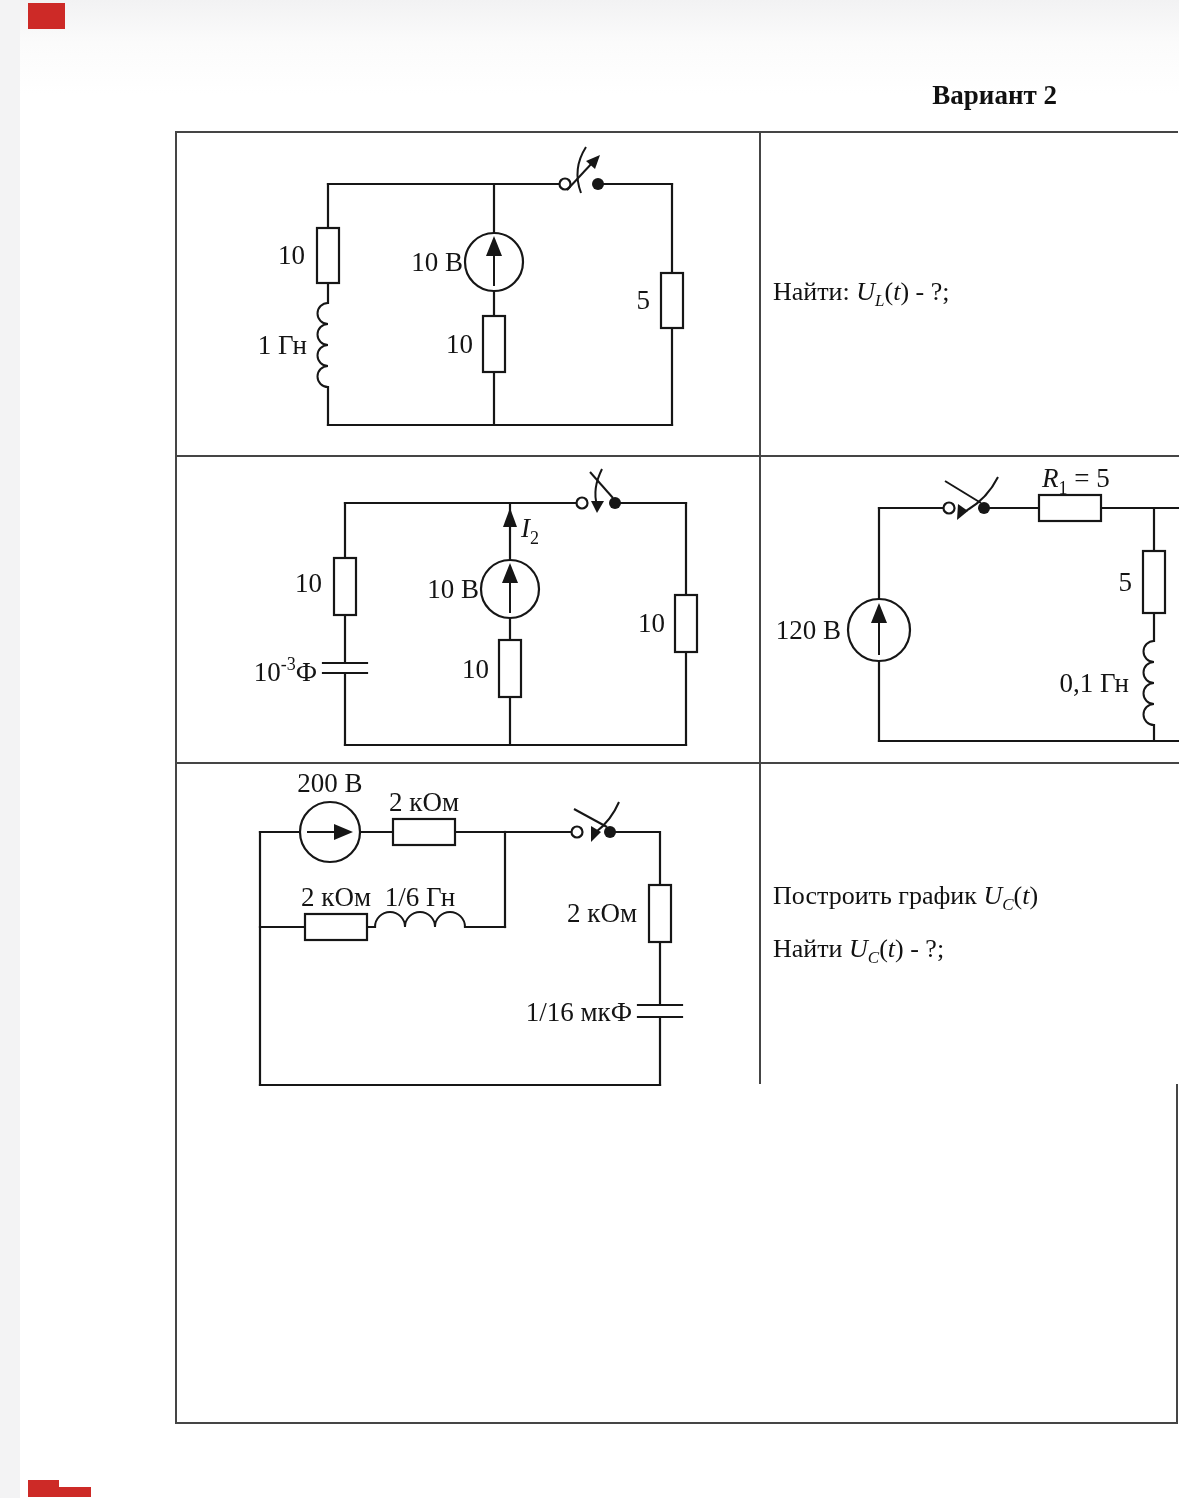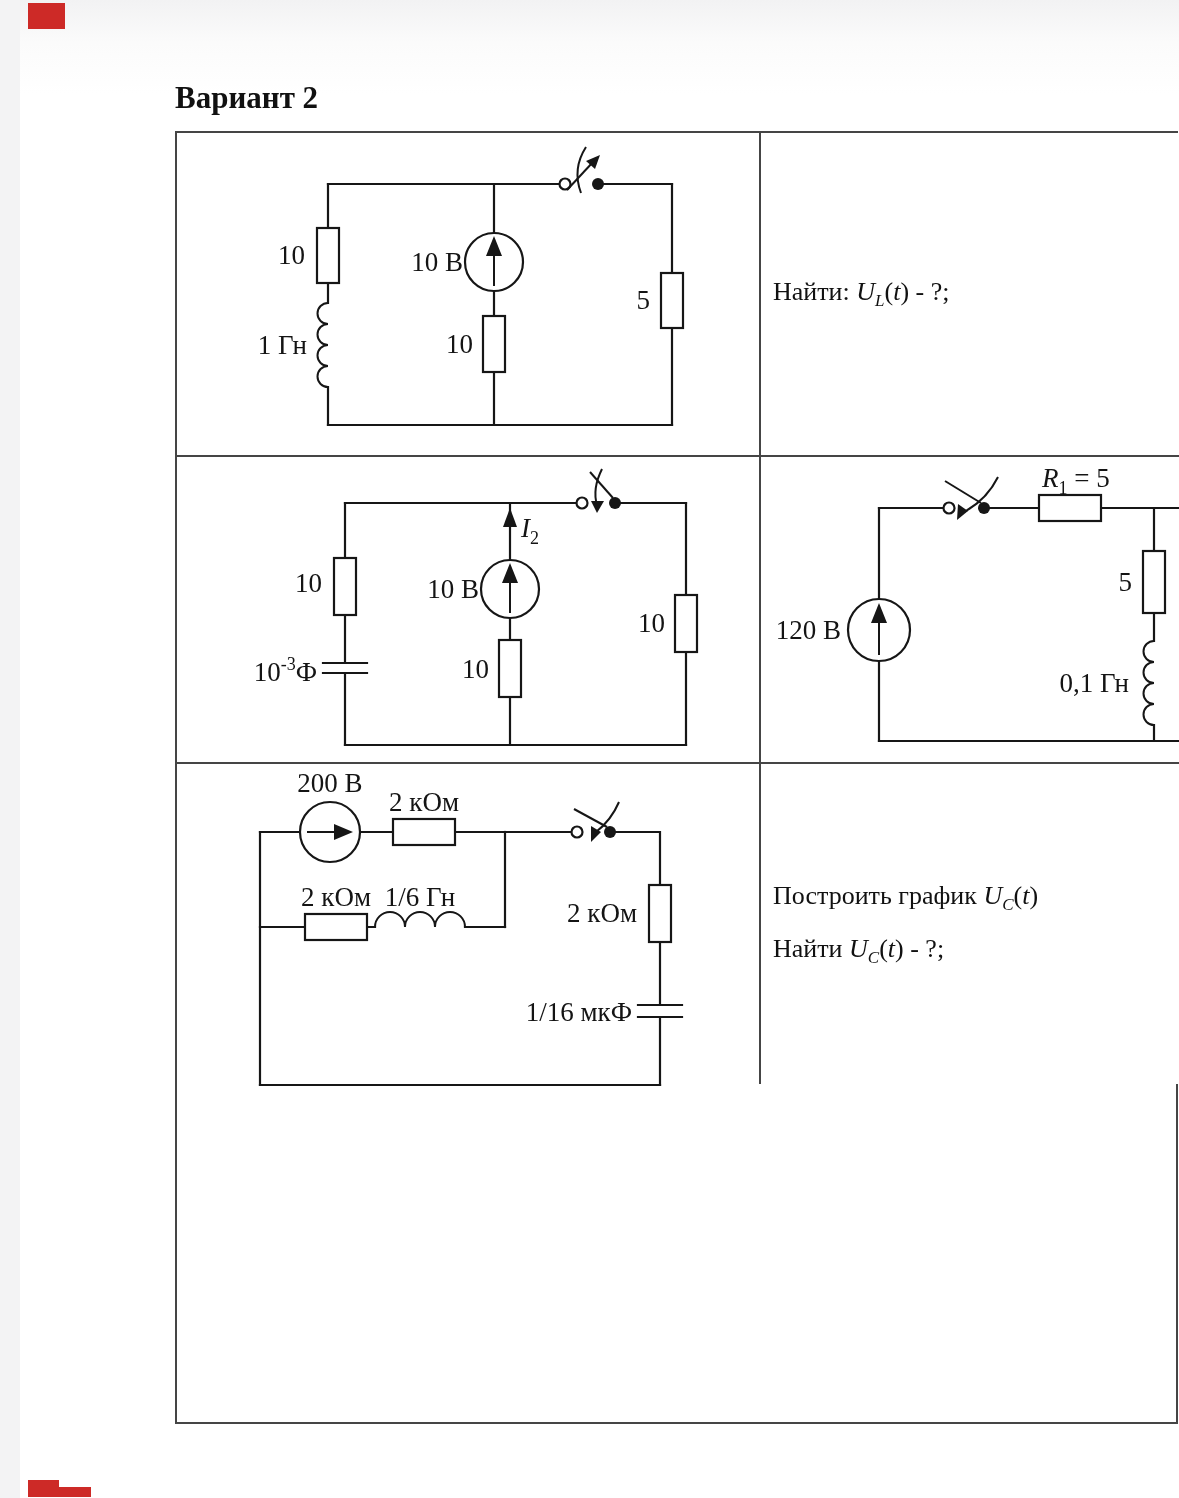--- a/index.html
+++ b/index.html
@@ -9,22 +9,22 @@
   }
   .edge-strip{position:absolute;left:0;top:0;width:20px;height:100%;
     background:#f3f3f4;}
   .top-shade{position:absolute;left:0;top:0;width:100%;height:95px;
     background:linear-gradient(180deg,#f2f2f3 0%,#fbfbfb 45%,#ffffff 100%);}
   .redaction{position:absolute;background:#cd2a27;}
   .red-top{left:28px;top:3px;width:37px;height:26px;}
   .red-bottom-a{left:28px;top:1480px;width:31px;height:17px;}
   .red-bottom-b{left:59px;top:1487px;width:32px;height:10px;}
   .title{
-    position:absolute;left:175px;top:80px;width:882px;text-align:left;
-    font-size:31px;font-weight:bold;
+    position:absolute;left:175px;top:80px;width:882px;text-align:right;
+    font-size:27px;font-weight:bold;
   }
   .sheet{
     position:absolute;left:175px;top:131px;width:1003px;height:1293px;
     display:grid;grid-template-columns:584px auto;
     grid-template-rows:324px 307px 320px auto;
     border:2px solid #454545;box-sizing:border-box;
   }
   .cell{position:relative;box-sizing:border-box;background:#fff;}
   .cell.c-left{border-right:2px solid #454545;}
   .cell.r1,.cell.r2,.cell.r3{border-bottom:2px solid #454545;}

